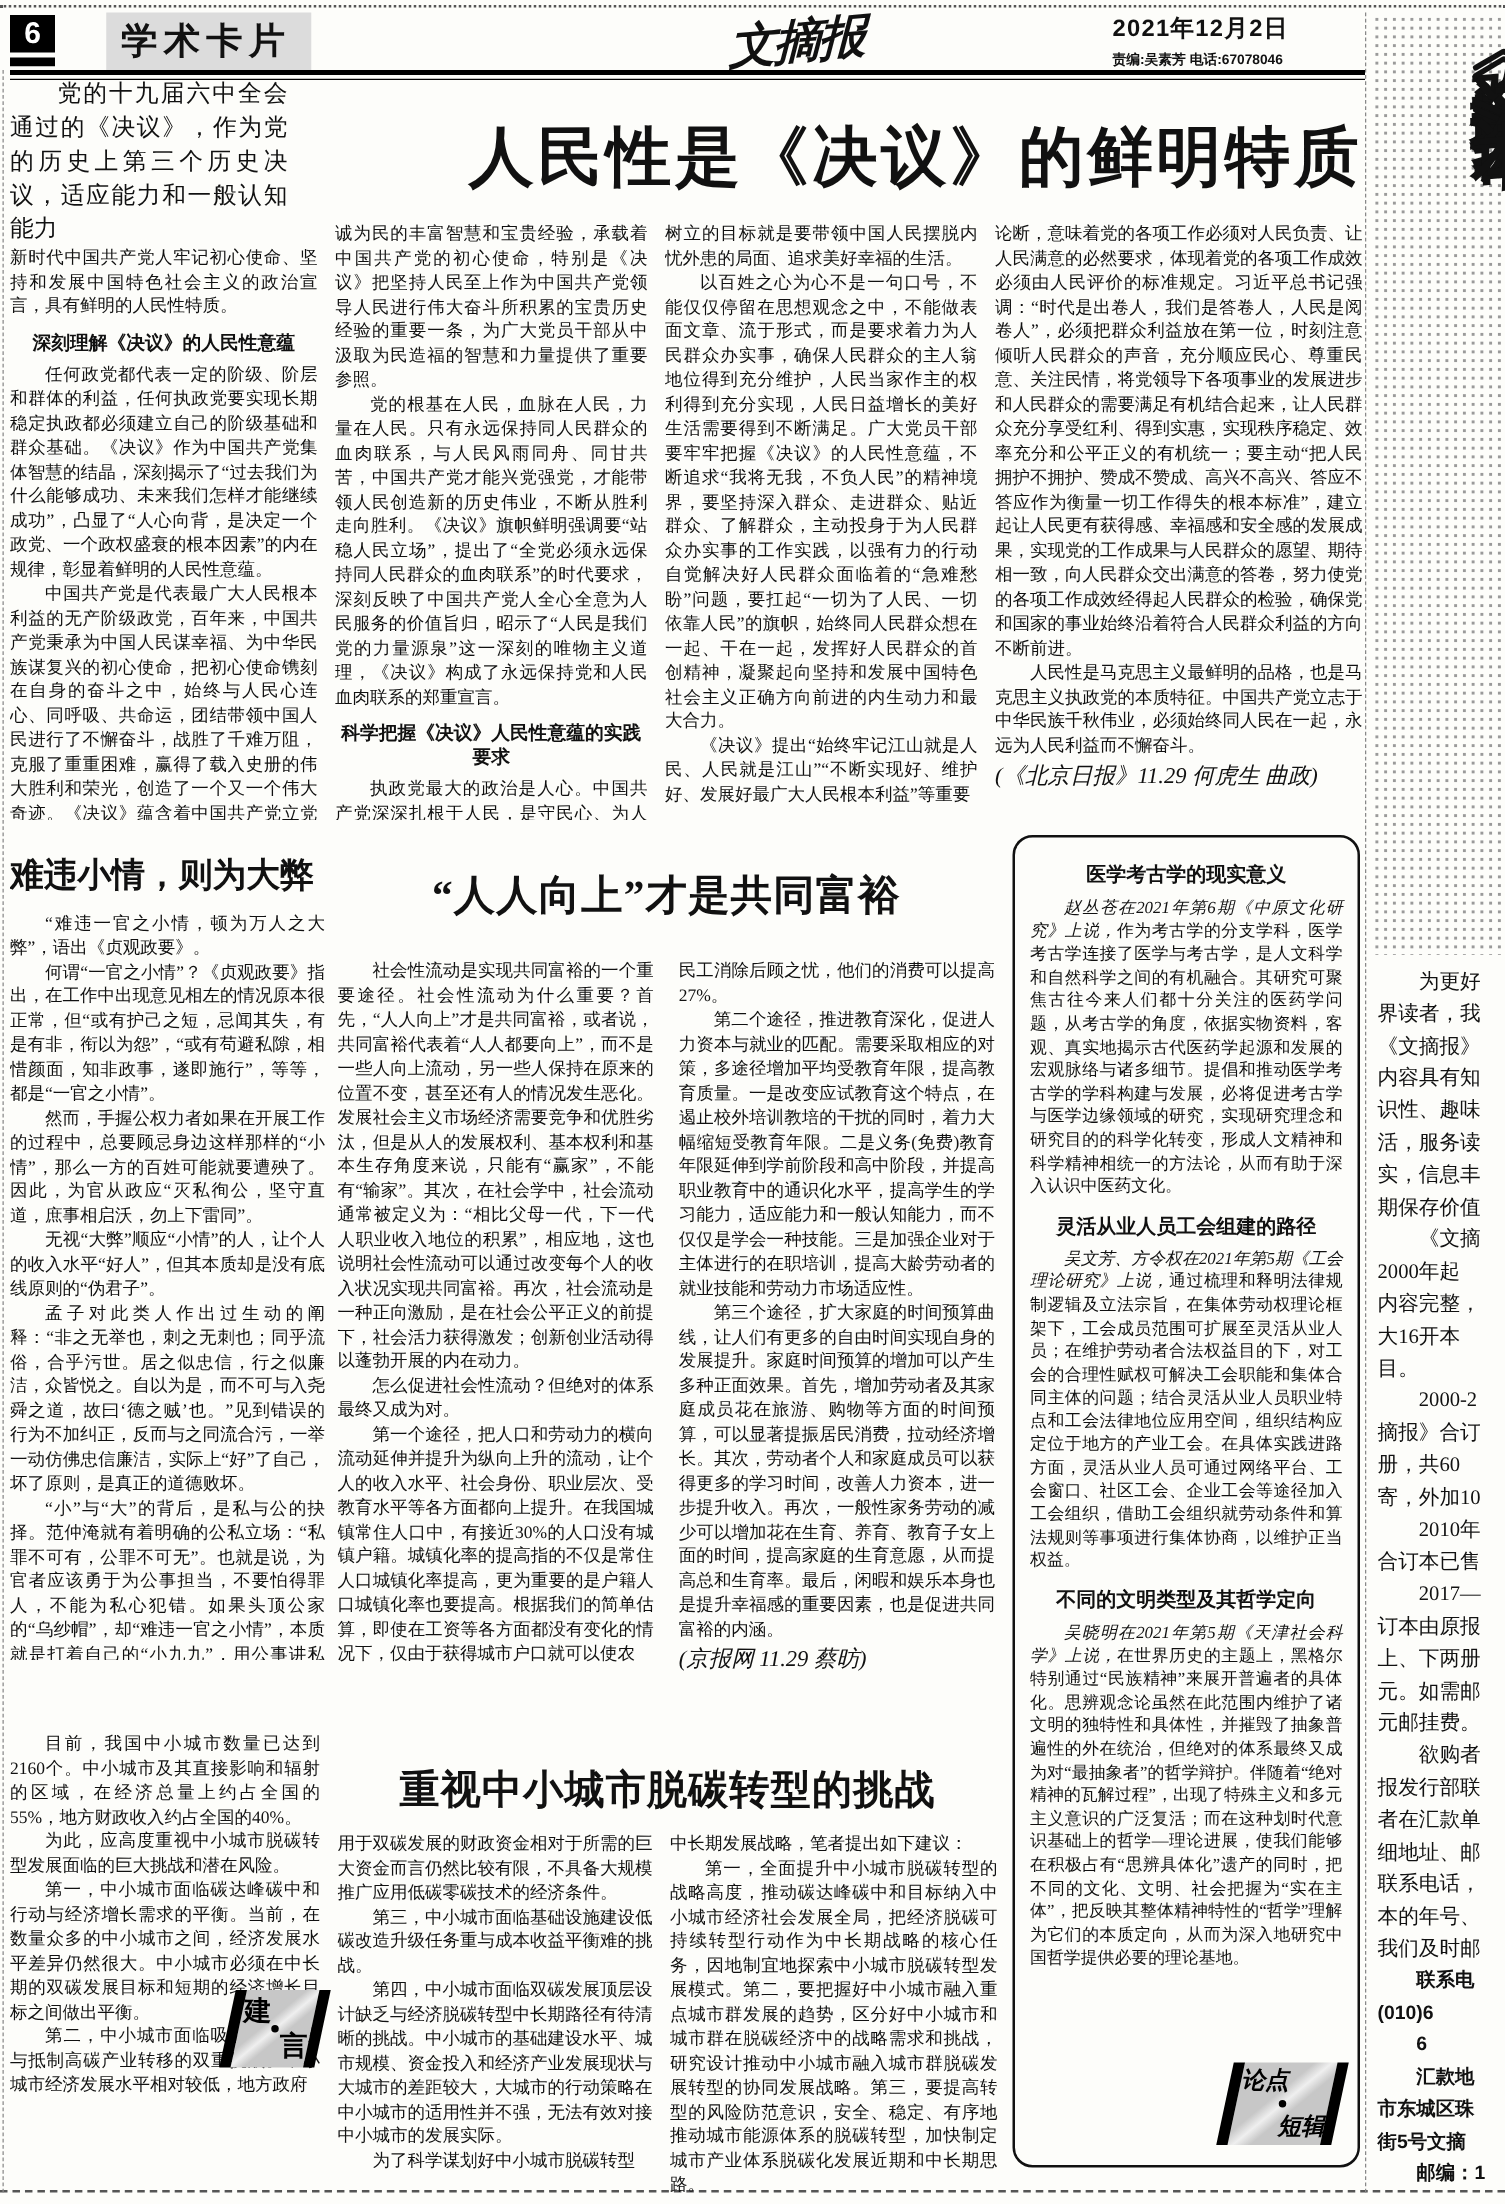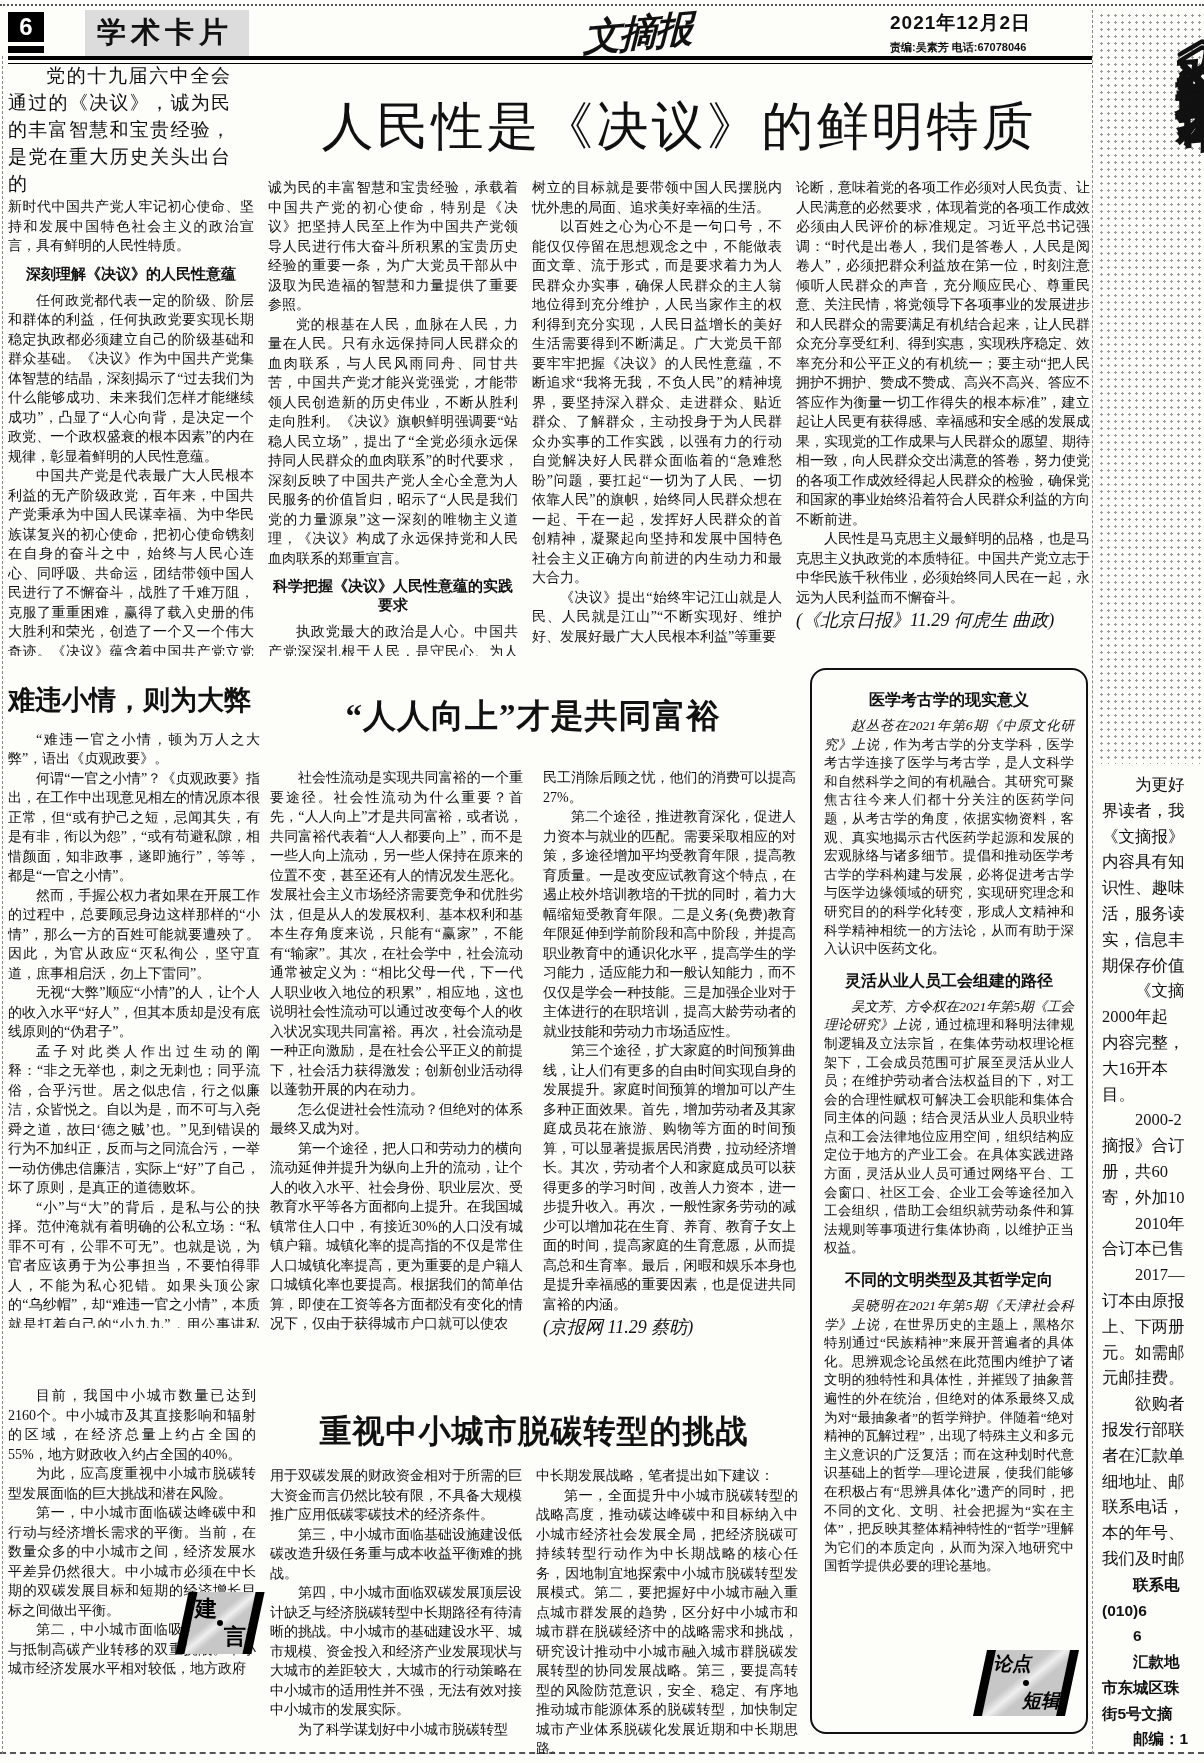--- a/index.html
+++ b/index.html
@@ -37,22 +37,22 @@
   .para.cont{text-indent:0;}
   .lede{margin:0;font-size:19px;line-height:27px;text-indent:2em;text-align:justify;padding-right:24px;}
   .subhead{margin:9px 0 7px 0;text-align:center;font-size:15px;
     font-family:"Liberation Sans","DejaVu Sans",sans-serif;font-weight:bold;}
   .attr{margin:4px 2px 0 0;text-align:left;font-size:18px;font-style:italic;text-indent:0;line-height:19px;}
   .kai{font-style:italic;}
   
   #main-article{left:8px;top:62px;width:1082px;height:594px;display:grid;
     grid-template-columns:246px 250px 250px 1fr;grid-template-rows:116px 1fr;column-gap:14px;overflow:hidden;}
   #main-col1{grid-column:1;grid-row:1/3;}
-  .headline-main{grid-column:2/5;grid-row:1;align-self:center;text-align:center;margin:0;
-    font-size:52px;font-weight:normal;letter-spacing:3px;line-height:1.1;padding-top:14px;}
+  .headline-main{grid-column:2/5;grid-row:1;align-self:center;text-align:right;margin:0;
+    font-size:52px;font-weight:bold;letter-spacing:3px;line-height:1.1;padding-top:14px;}
   #main-col2{grid-column:2;grid-row:2;}
   #main-col3{grid-column:3;grid-row:2;}
   #main-col4{grid-column:4;grid-row:2;}
   
   #xiaoqing{left:8px;top:660px;width:252px;height:694px;overflow:hidden;}
   .headline-x{margin:26px 0 14px 0;font-size:27px;font-weight:bold;letter-spacing:0px;text-align:left;line-height:1.1;}
   
   #fuyu{left:270px;top:656px;width:526px;height:710px;overflow:hidden;}
   .headline-f{margin:38px 0 16px 0;font-size:33px;font-weight:bold;text-align:center;letter-spacing:1px;}
   .twocol{display:flex;gap:20px;height:calc(100% - 104px);margin-top:29px;}
@@ -112,21 +112,21 @@
   <div class="date-block">
     <div class="issue-date">2021年12月2日</div>
     <div class="editor-line">责编:吴素芳  电话:67078046</div>
   </div>
 </div>
 <div class="abs header-rule" style="left:8px;"></div>
 <div class="abs header-rule2" style="left:8px;"></div>
 
 <div class="abs" id="main-article">
   <div class="flow" id="main-col1">
-      <p class="lede">党的十九届六中全会通过的《决议》，诚为民的丰富智慧和宝贵经验，是党在重大历史关头出台的</p>
+      <p class="lede">党的十九届六中全会通过的《决议》，作为党的历史上第三个历史决议，适应能力和一般认知能力</p>
       <p class="para cont">新时代中国共产党人牢记初心使命、坚持和发展中国特色社会主义的政治宣言，具有鲜明的人民性特质。</p>
       <h3 class="subhead">深刻理解《决议》的人民性意蕴</h3>
       <p class="para">任何政党都代表一定的阶级、阶层和群体的利益，任何执政党要实现长期稳定执政都必须建立自己的阶级基础和群众基础。《决议》作为中国共产党集体智慧的结晶，深刻揭示了“过去我们为什么能够成功、未来我们怎样才能继续成功”，凸显了“人心向背，是决定一个政党、一个政权盛衰的根本因素”的内在规律，彰显着鲜明的人民性意蕴。</p>
       <p class="para">中国共产党是代表最广大人民根本利益的无产阶级政党，百年来，中国共产党秉承为中国人民谋幸福、为中华民族谋复兴的初心使命，把初心使命镌刻在自身的奋斗之中，始终与人民心连心、同呼吸、共命运，团结带领中国人民进行了不懈奋斗，战胜了千难万阻，克服了重重困难，赢得了载入史册的伟大胜利和荣光，创造了一个又一个伟大奇迹。《决议》蕴含着中国共产党立党为公、竭</p>
     </div>
   <h1 class="headline-main">人民性是《决议》的鲜明特质</h1>
   <div class="flow" id="main-col2">
       <p class="para cont">诚为民的丰富智慧和宝贵经验，承载着中国共产党的初心使命，特别是《决议》把坚持人民至上作为中国共产党领导人民进行伟大奋斗所积累的宝贵历史经验的重要一条，为广大党员干部从中汲取为民造福的智慧和力量提供了重要参照。</p>
       <p class="para">党的根基在人民，血脉在人民，力量在人民。只有永远保持同人民群众的血肉联系，与人民风雨同舟、同甘共苦，中国共产党才能兴党强党，才能带领人民创造新的历史伟业，不断从胜利走向胜利。《决议》旗帜鲜明强调要“站稳人民立场”，提出了“全党必须永远保持同人民群众的血肉联系”的时代要求，深刻反映了中国共产党人全心全意为人民服务的价值旨归，昭示了“人民是我们党的力量源泉”这一深刻的唯物主义道理，《决议》构成了永远保持党和人民血肉联系的郑重宣言。</p>
       <h3 class="subhead">科学把握《决议》人民性意蕴的实践要求</h3>

